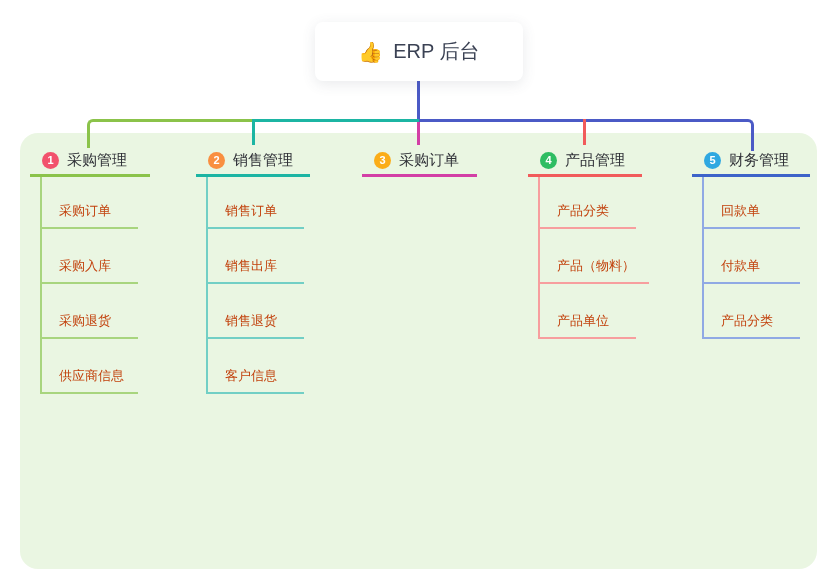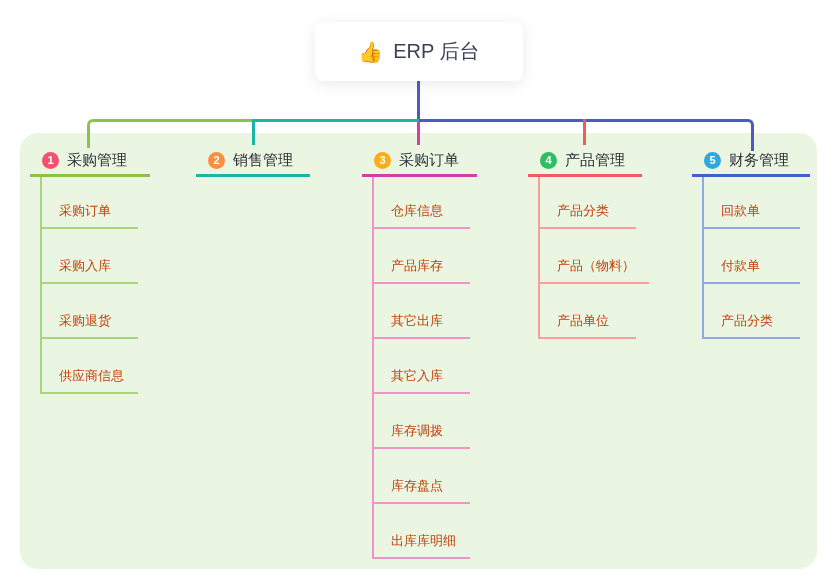--- a/index.html
+++ b/index.html
@@ -97,36 +97,33 @@
           <div class="child">采购退货</div>
           <div class="child">供应商信息</div>
         </div>
     </div>
 
     <div class="branch" style="--line: #1cb5a3; --tint: #72cfc5; --badge: #f98f40;">
       <div class="bhead">
         <span class="badge">2</span>
         <span>销售管理</span>
       </div>
+      <div class="children">
+          <div class="child">销售订单</div>
+          <div class="child">销售出库</div>
+          <div class="child">销售退货</div>
+          <div class="child">客户信息</div>
+        </div>
     </div>
 
     <div class="branch" style="--line: #d33fa6; --tint: #f093c8; --badge: #fbad18;">
       <div class="bhead">
         <span class="badge">3</span>
         <span>采购订单</span>
       </div>
-      <div class="children">
-          <div class="child">仓库信息</div>
-          <div class="child">产品库存</div>
-          <div class="child">其它出库</div>
-          <div class="child">其它入库</div>
-          <div class="child">库存调拨</div>
-          <div class="child">库存盘点</div>
-          <div class="child">出库库明细</div>
-        </div>
     </div>
 
     <div class="branch" style="--line: #f15b5b; --tint: #f79e9e; --badge: #2ebd62;">
       <div class="bhead">
         <span class="badge">4</span>
         <span>产品管理</span>
       </div>
       <div class="children">
           <div class="child">产品分类</div>
           <div class="child">产品（物料）</div>

